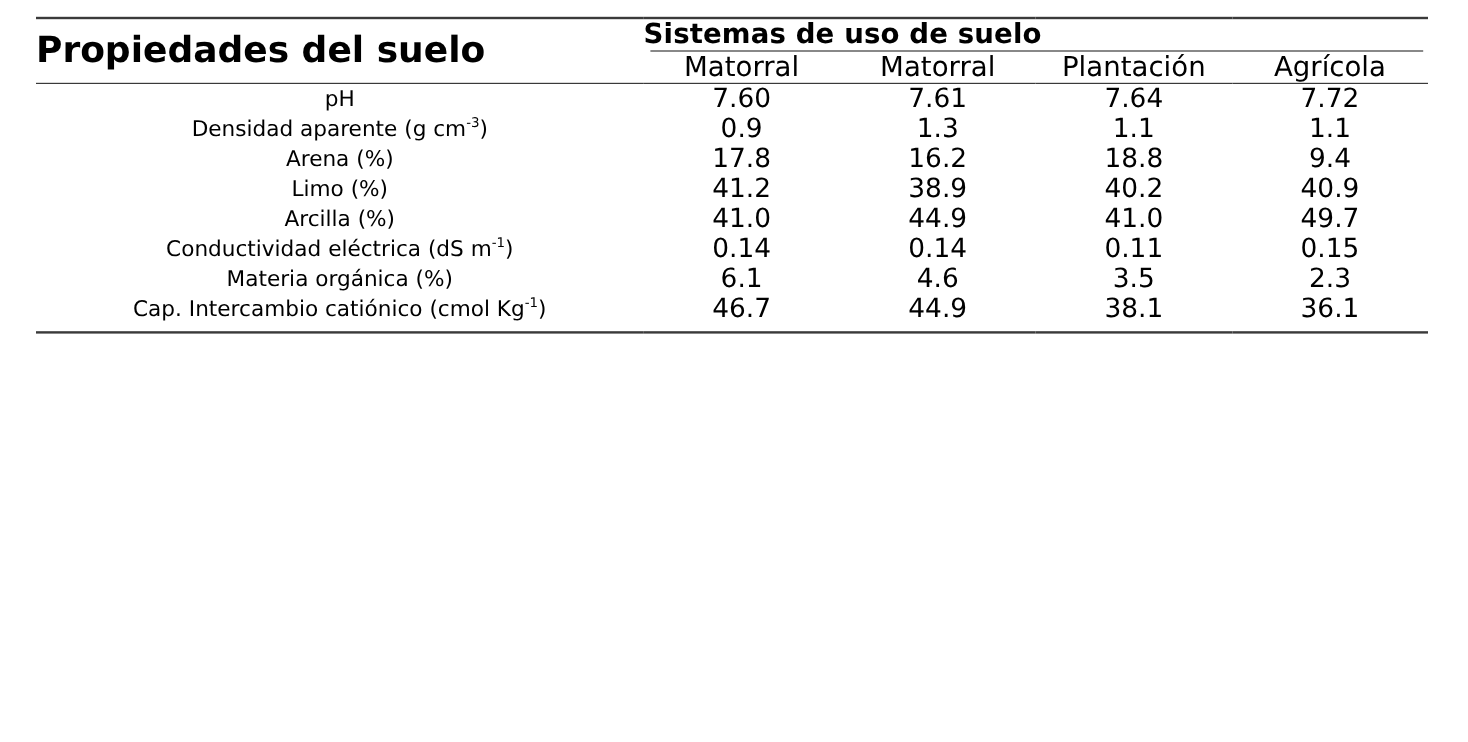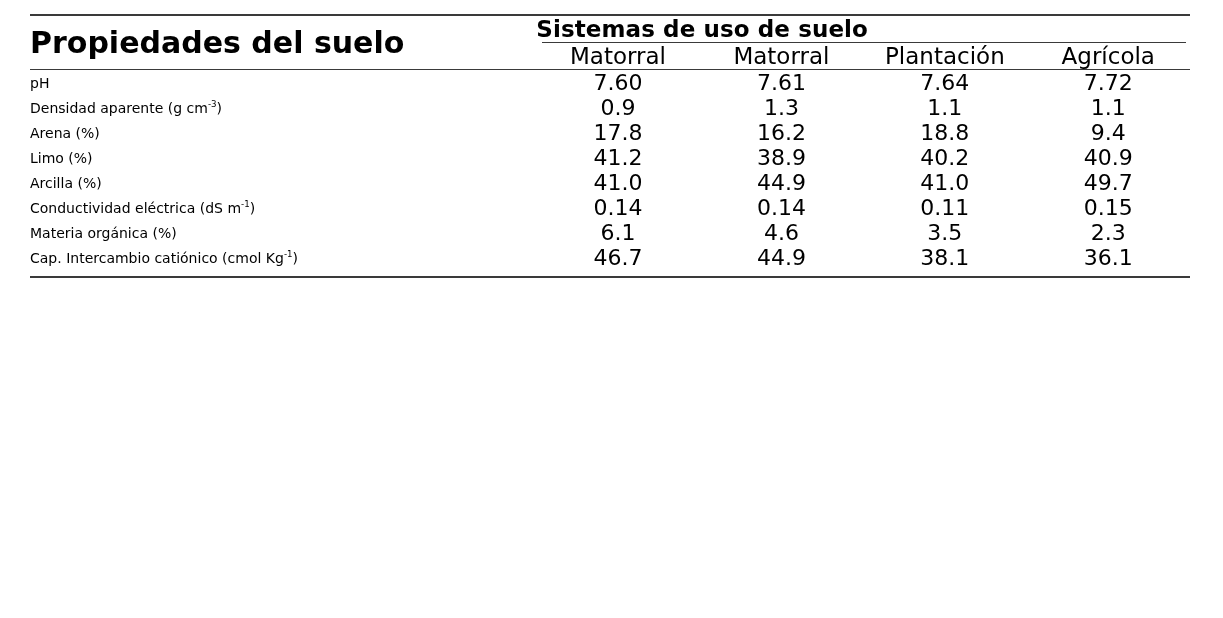--- a/index.html
+++ b/index.html
@@ -79,22 +79,22 @@
     padding-left: 2px;
     vertical-align: middle;
   }
   .sub-head {
     text-align: center;
     font-weight: normal;
     font-size: 23px;
     padding: 8px 0 11px 0;
   }
   td.prop-cell {
-    text-align: left;
-    font-size: 14px;
+    text-align: center;
+    font-size: 18px;
     padding: 13px 0 13px 2px;
     white-space: nowrap;
   }
   td.val-cell {
     text-align: center;
     font-size: 22px;
     padding: 13px 0;
     margin-top: 16px;
   }
   sup {

